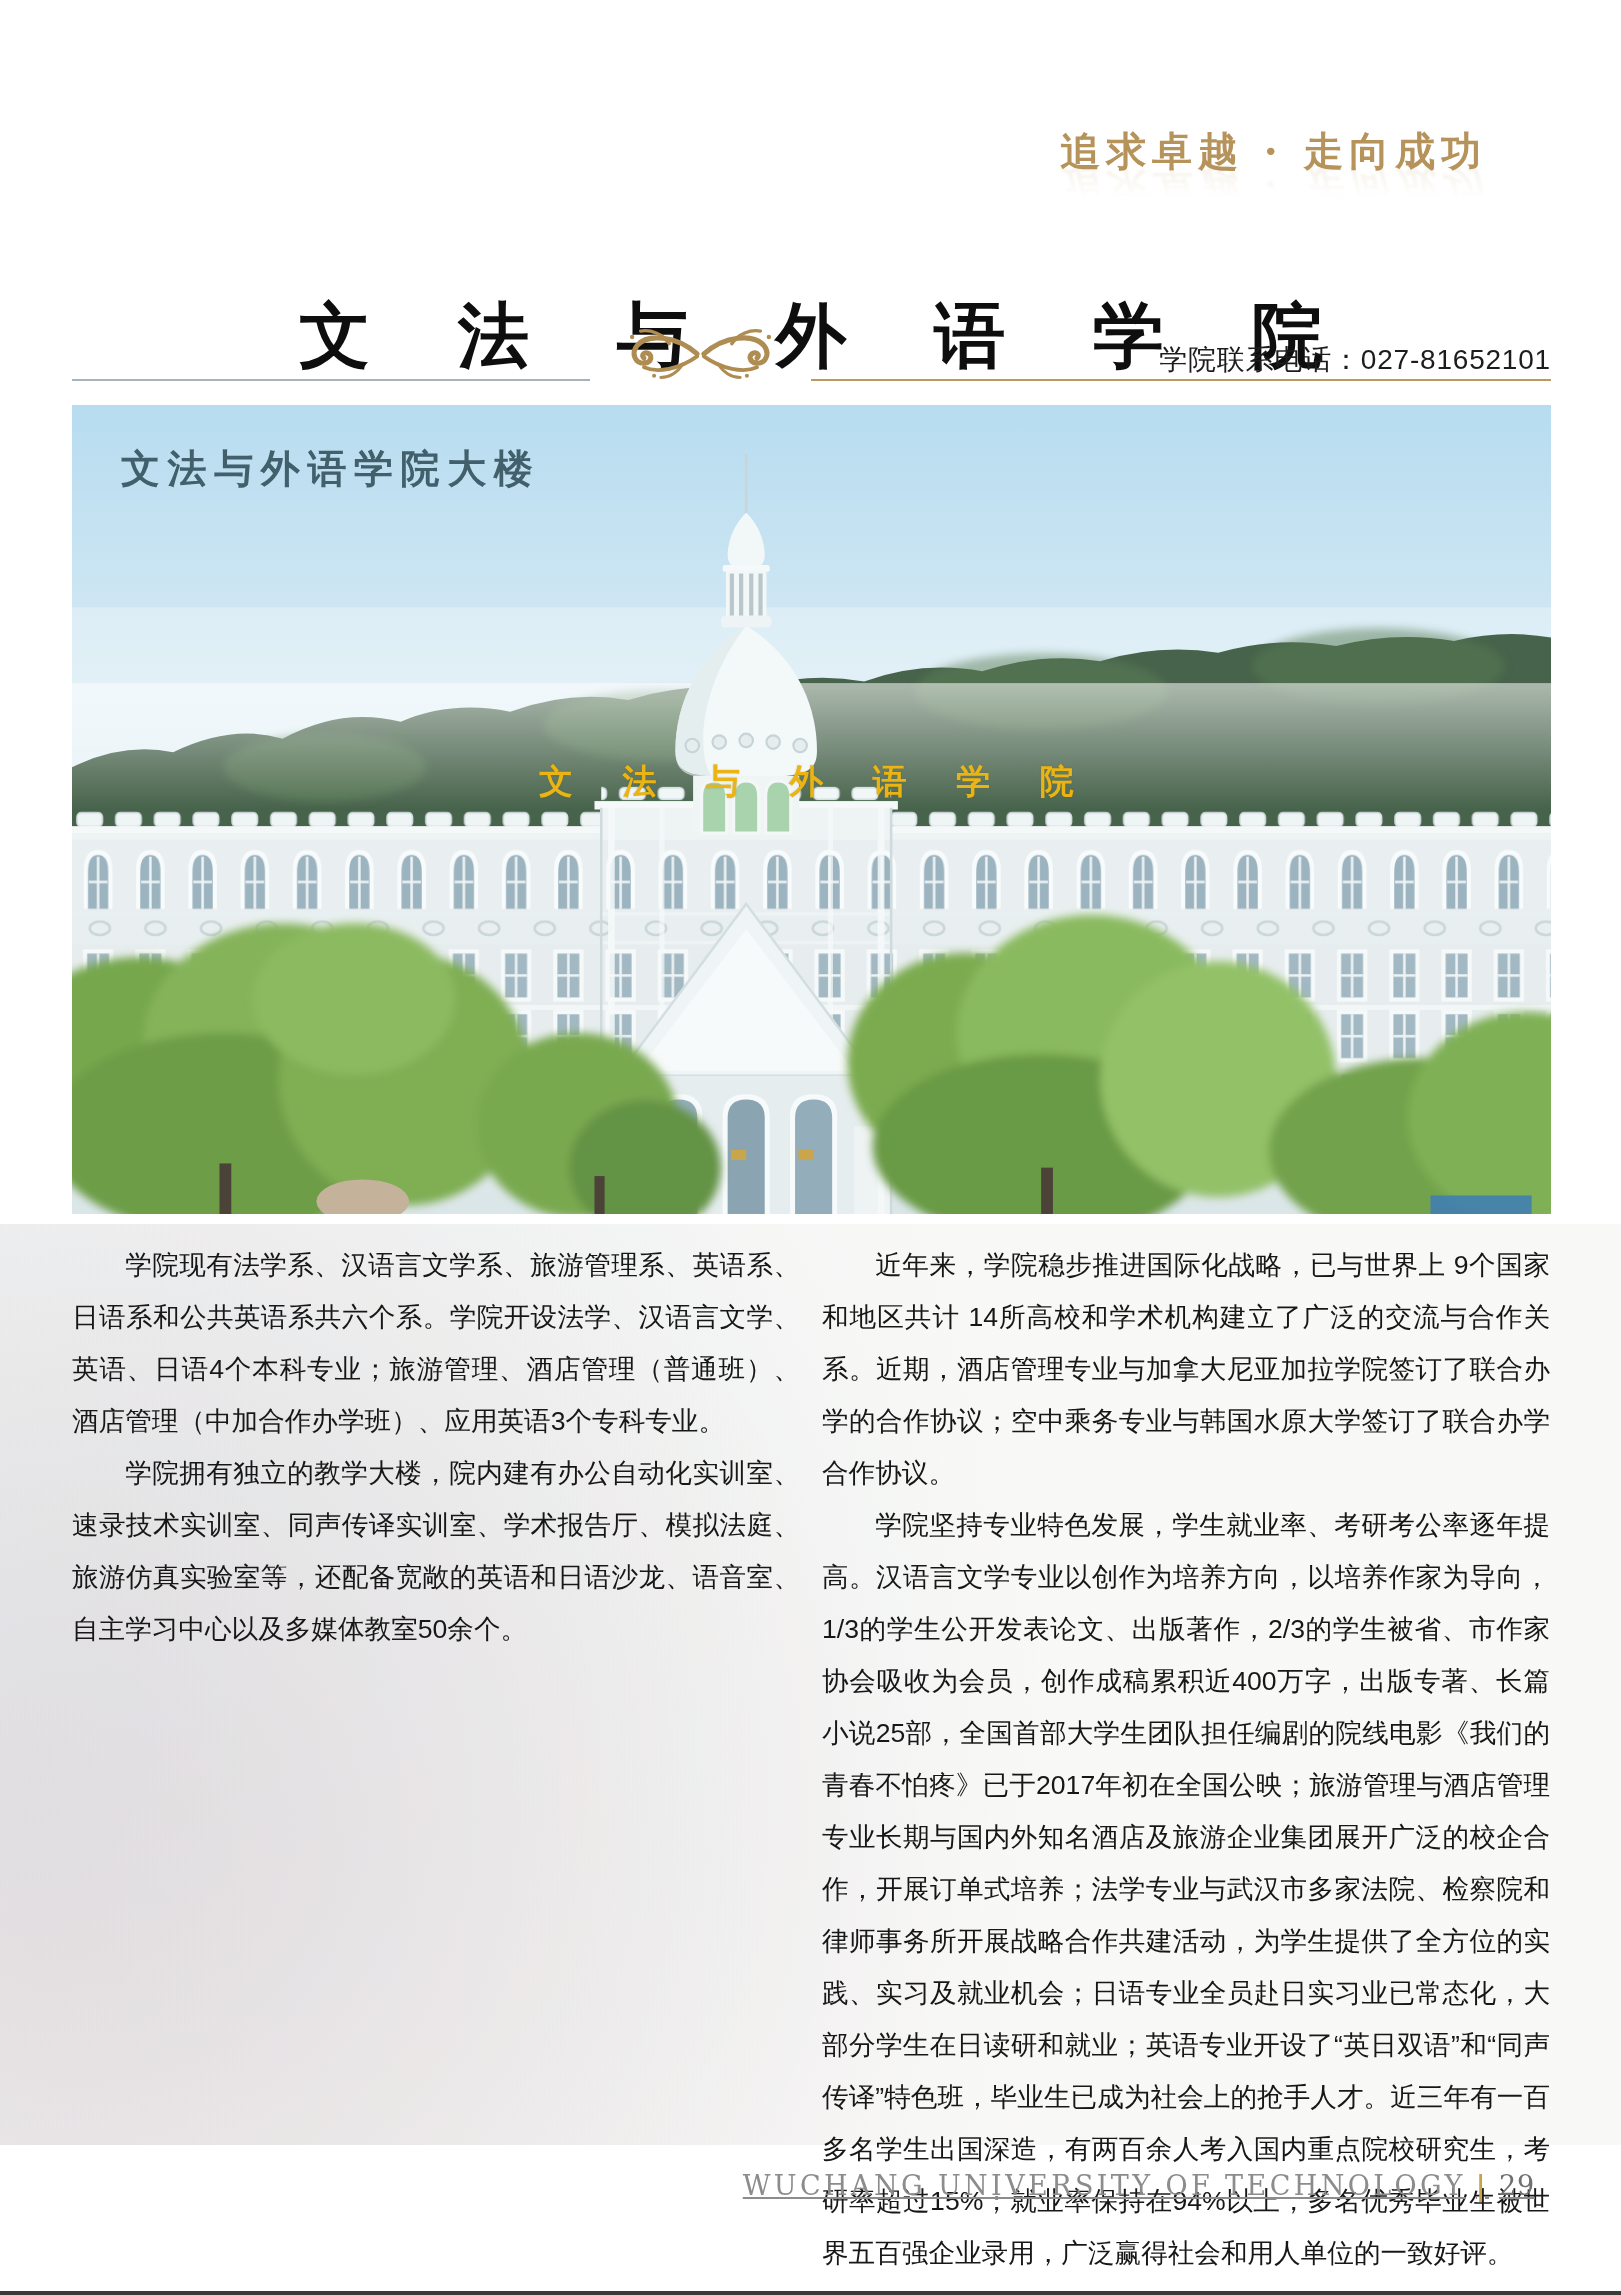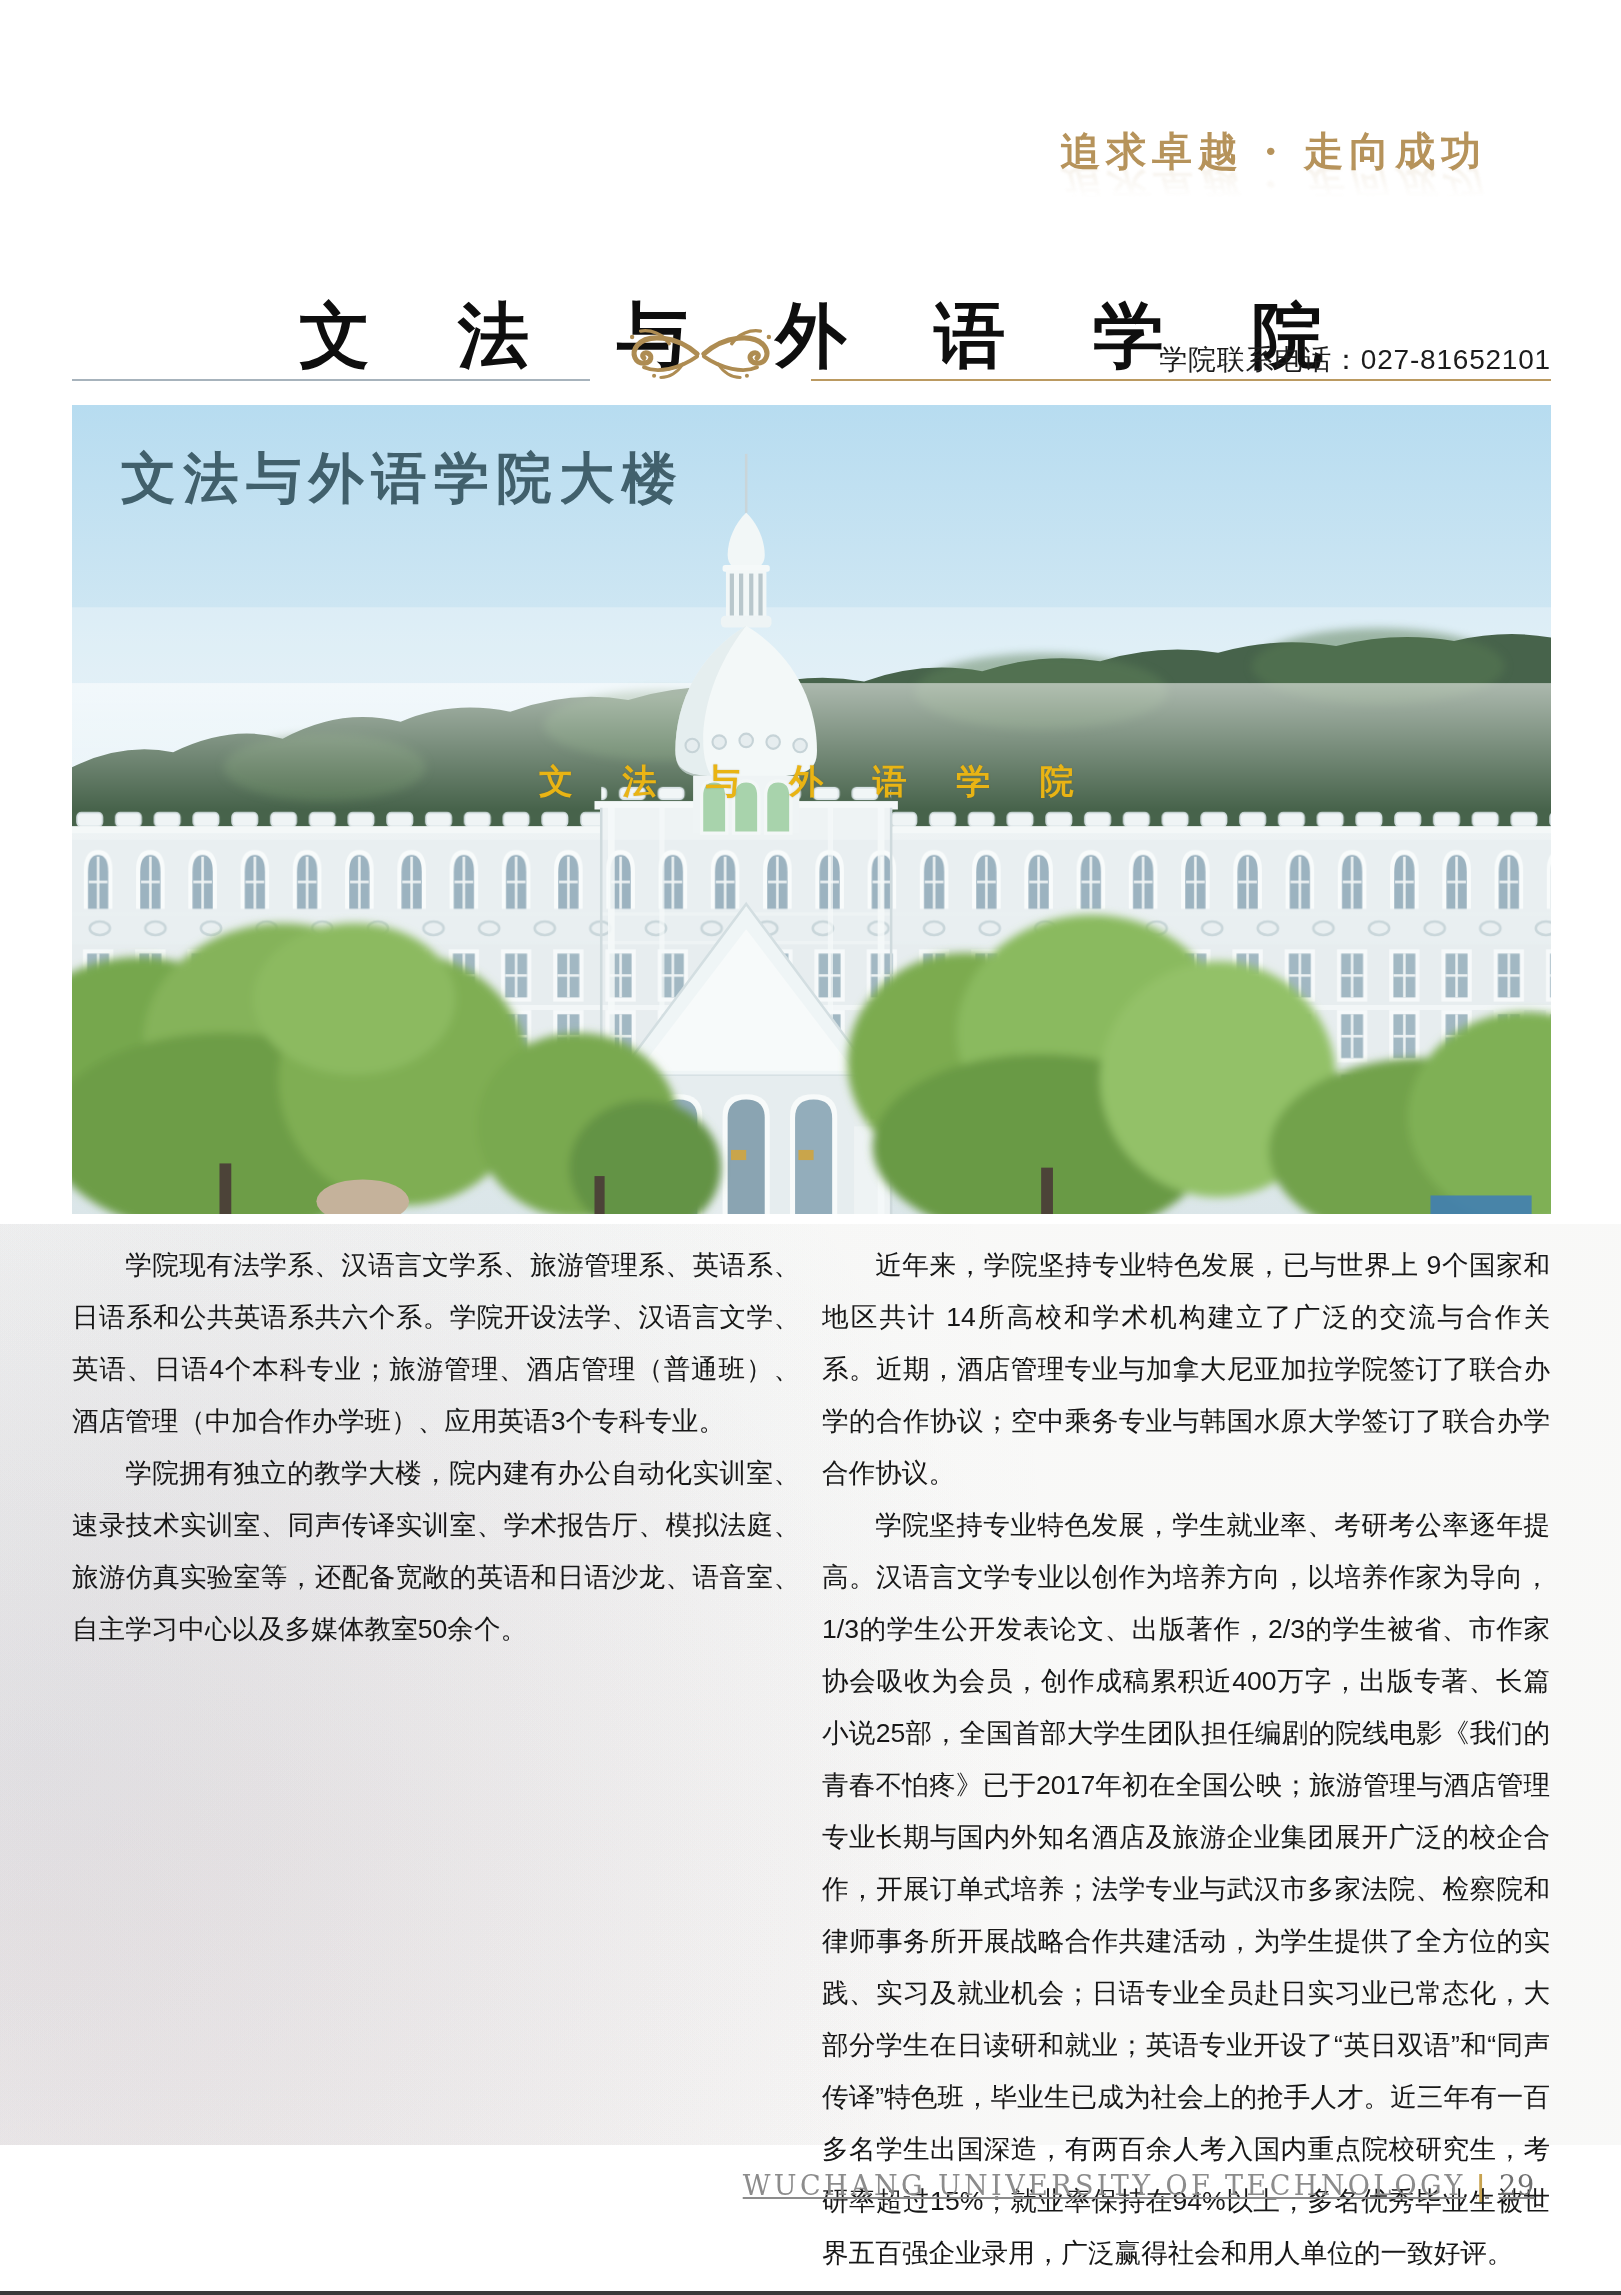--- a/index.html
+++ b/index.html
@@ -24,21 +24,21 @@
   .rule-left{flex:1.05;align-self:flex-end;height:1.7px;background:#a7b3bc;margin-bottom:0;}
   .flourish{width:211px;height:56px;flex:0 0 auto;margin:0 5px;}
   .rule-right{flex:1.5;display:flex;flex-direction:column;justify-content:flex-end;align-items:flex-end;}
   .contact{font-size:28px;color:#1c1c1c;letter-spacing:0.8px;padding-bottom:0;white-space:nowrap;}
   .gold-line{width:100%;height:1.7px;background:#bb9a61;}
 
   
   .photo{position:absolute;left:72px;top:405px;width:1479px;height:809px;overflow:hidden;}
   .scene{position:absolute;left:0;top:0;width:100%;height:100%;display:block;}
   .photo-caption{position:absolute;left:49px;top:37px;font-family:"DejaVu Serif",serif;font-weight:600;
-                 font-size:55px;color:#41606c;letter-spacing:7.6px;white-space:nowrap;}
+                 font-size:39px;color:#41606c;letter-spacing:7.6px;white-space:nowrap;}
   .building-sign{position:absolute;left:447px;top:354px;width:455px;text-align:center;
                  font-size:34px;font-weight:800;color:#e9b414;letter-spacing:20px;text-indent:20px;
                  white-space:nowrap;text-shadow:0 0 1.7px rgba(110,85,0,.35);}
 
   
   .watermark{position:absolute;left:0;top:1224px;width:1622px;height:921px;pointer-events:none;
      background:
        radial-gradient(circle at 38px 540px, rgba(110,145,185,.10), transparent 58%),
        radial-gradient(circle at 46px 725px, rgba(185,115,115,.09), transparent 52%),
        radial-gradient(circle at 278px 641px, rgba(190,140,140,.05), transparent 55%),
@@ -245,21 +245,21 @@
   </div>
 
   <div class="watermark"></div>
 
   <div class="columns">
     <div class="col">
       <p>学院现有法学系、汉语言文学系、旅游管理系、英语系、日语系和公共英语系共六个系。学院开设法学、汉语言文学、英语、日语4个本科专业；旅游管理、酒店管理（普通班）、酒店管理（中加合作办学班）、应用英语3个专科专业。</p>
       <p>学院拥有独立的教学大楼，院内建有办公自动化实训室、速录技术实训室、同声传译实训室、学术报告厅、模拟法庭、旅游仿真实验室等，还配备宽敞的英语和日语沙龙、语音室、自主学习中心以及多媒体教室50余个。</p>
     </div>
     <div class="col">
-      <p>近年来，学院坚持专业特色发展，已与世界上 9个国家和地区共计 14所高校和学术机构建立了广泛的交流与合作关系。近期，酒店管理专业与加拿大尼亚加拉学院签订了联合办学的合作协议；空中乘务专业与韩国水原大学签订了联合办学合作协议。</p>
+      <p>近年来，学院稳步推进国际化战略，已与世界上 9个国家和地区共计 14所高校和学术机构建立了广泛的交流与合作关系。近期，酒店管理专业与加拿大尼亚加拉学院签订了联合办学的合作协议；空中乘务专业与韩国水原大学签订了联合办学合作协议。</p>
       <p>学院坚持专业特色发展，学生就业率、考研考公率逐年提高。汉语言文学专业以创作为培养方向，以培养作家为导向，1/3的学生公开发表论文、出版著作，2/3的学生被省、市作家协会吸收为会员，创作成稿累积近400万字，出版专著、长篇小说25部，全国首部大学生团队担任编剧的院线电影《我们的青春不怕疼》已于2017年初在全国公映；旅游管理与酒店管理专业长期与国内外知名酒店及旅游企业集团展开广泛的校企合作，开展订单式培养；法学专业与武汉市多家法院、检察院和律师事务所开展战略合作共建活动，为学生提供了全方位的实践、实习及就业机会；日语专业全员赴日实习业已常态化，大部分学生在日读研和就业；英语专业开设了“英日双语”和“同声传译”特色班，毕业生已成为社会上的抢手人才。近三年有一百多名学生出国深造，有两百余人考入国内重点院校研究生，考研率超过15%；就业率保持在94%以上，多名优秀毕业生被世界五百强企业录用，广泛赢得社会和用人单位的一致好评。</p>
     </div>
   </div>
 
   <div class="footer">
     <span>WUCHANG UNIVERSITY OF TECHNOLOGY</span><span class="sep">|</span><span class="pageno">29</span>
   </div>
 
   <div class="page-edge"></div>
 </div>

